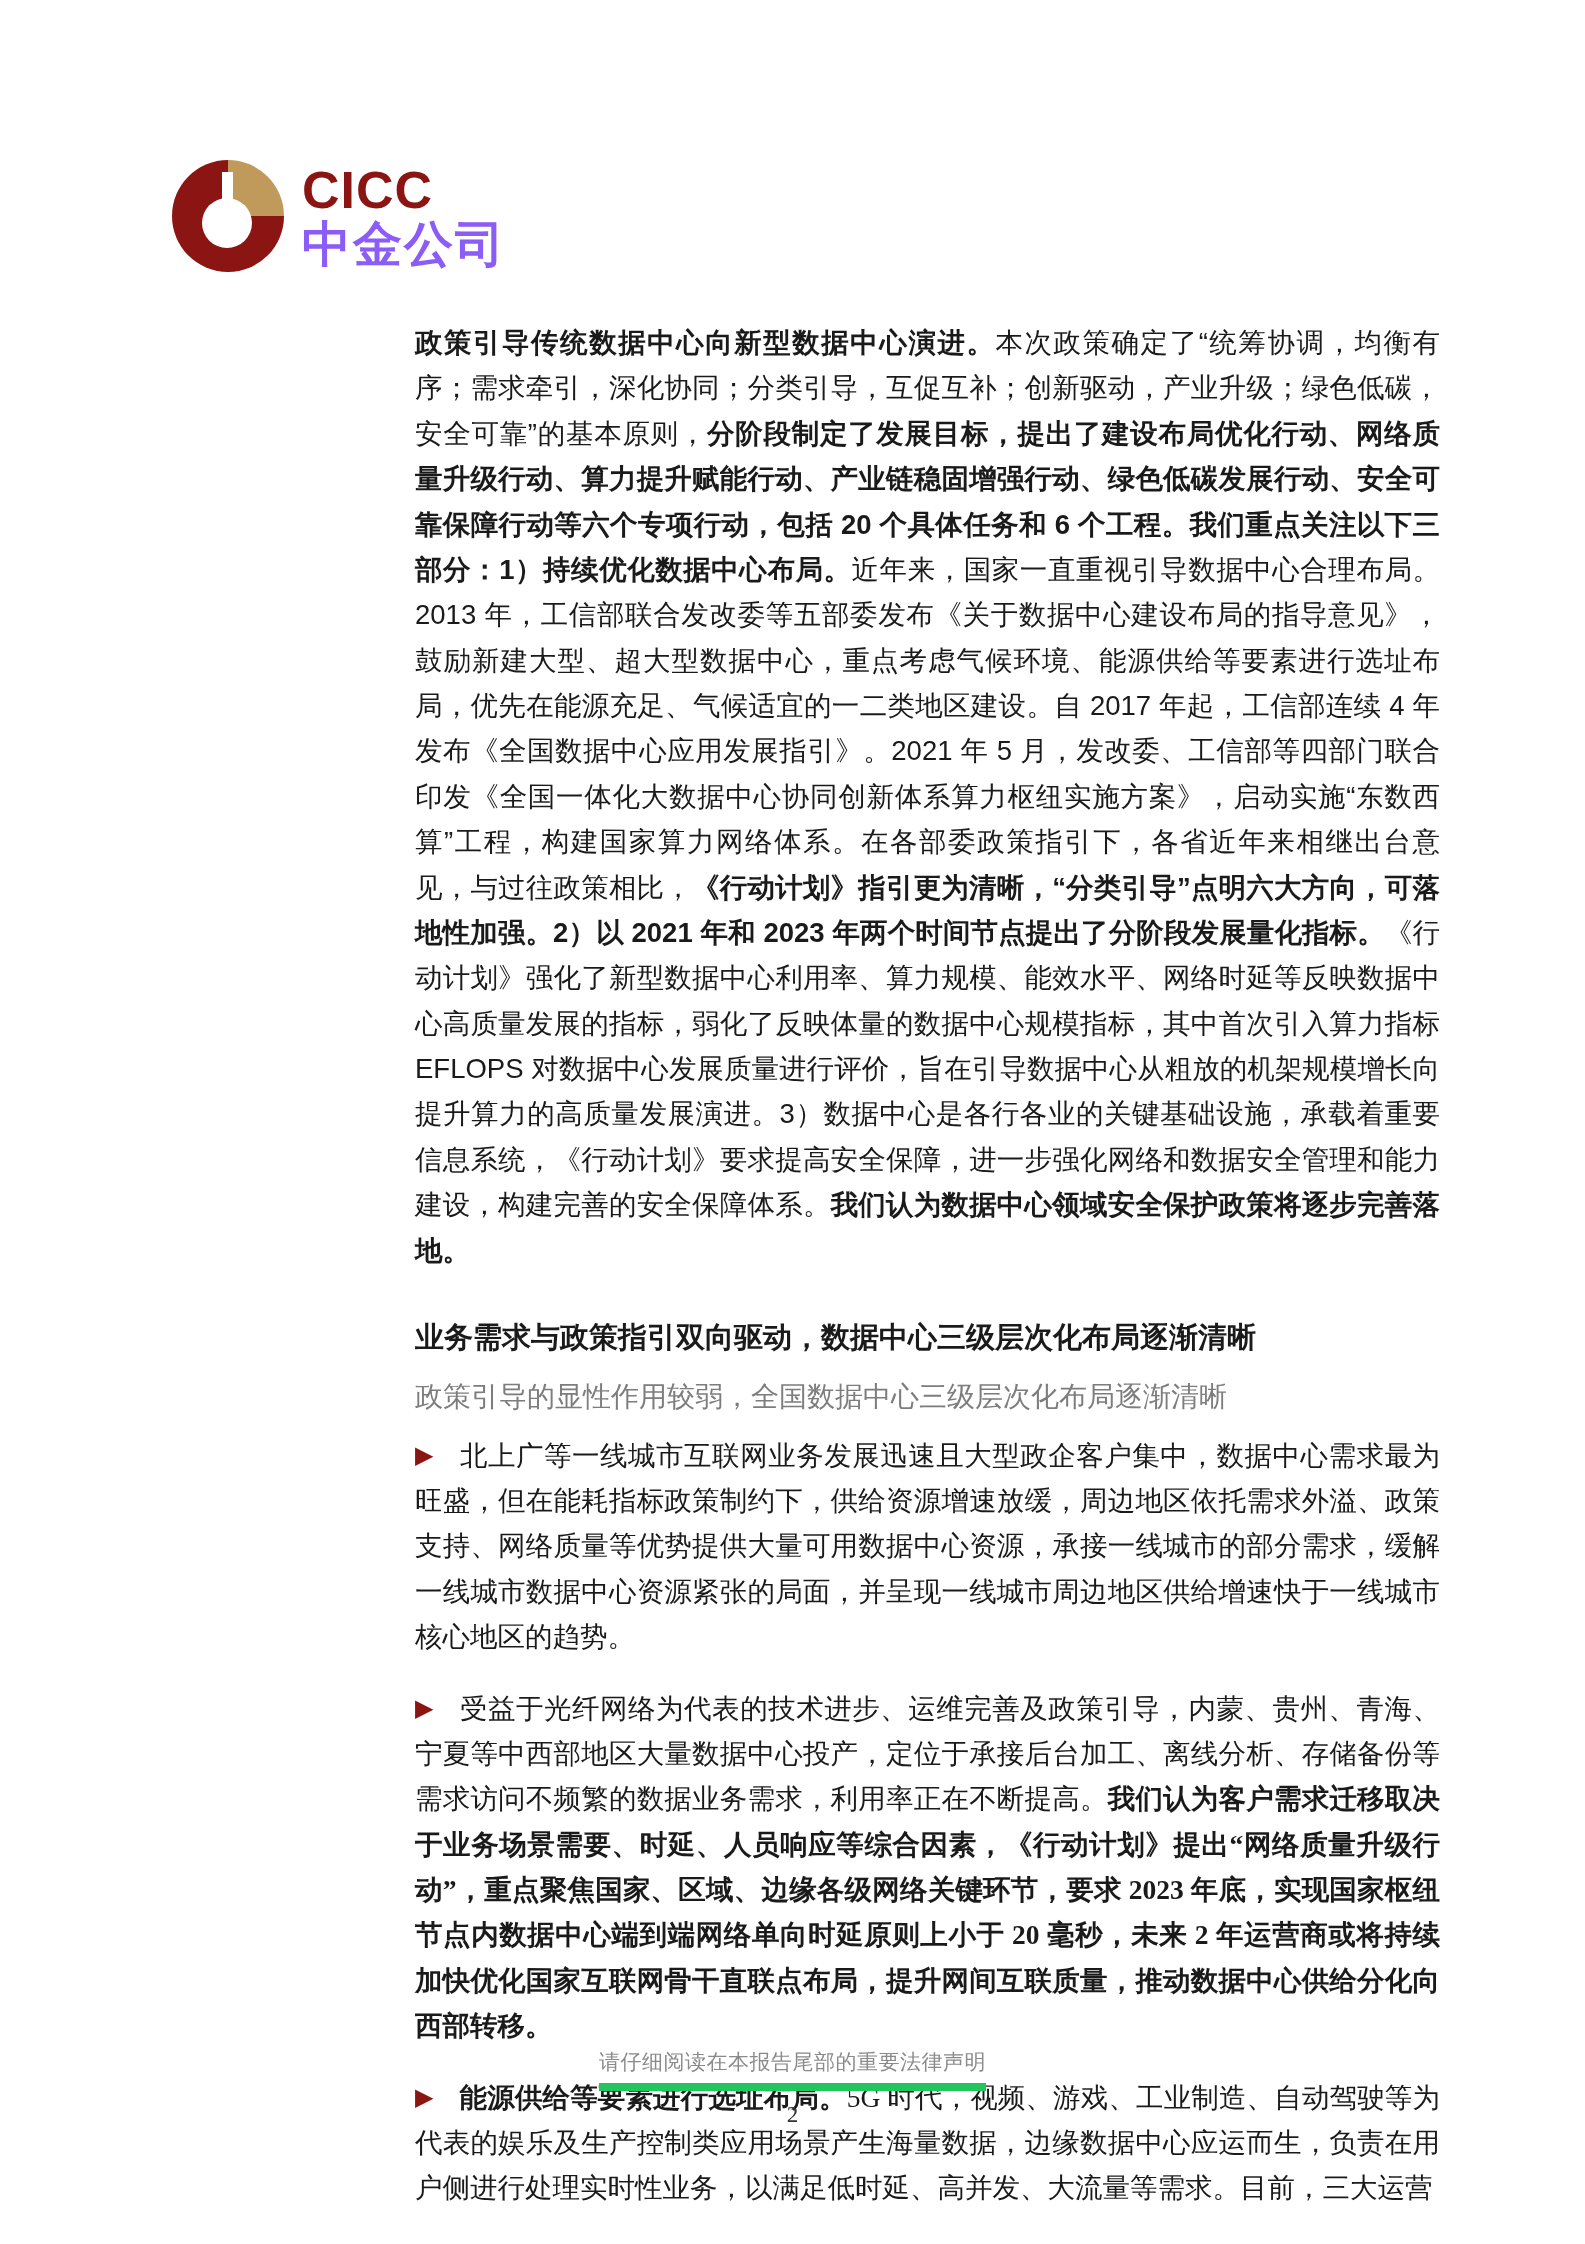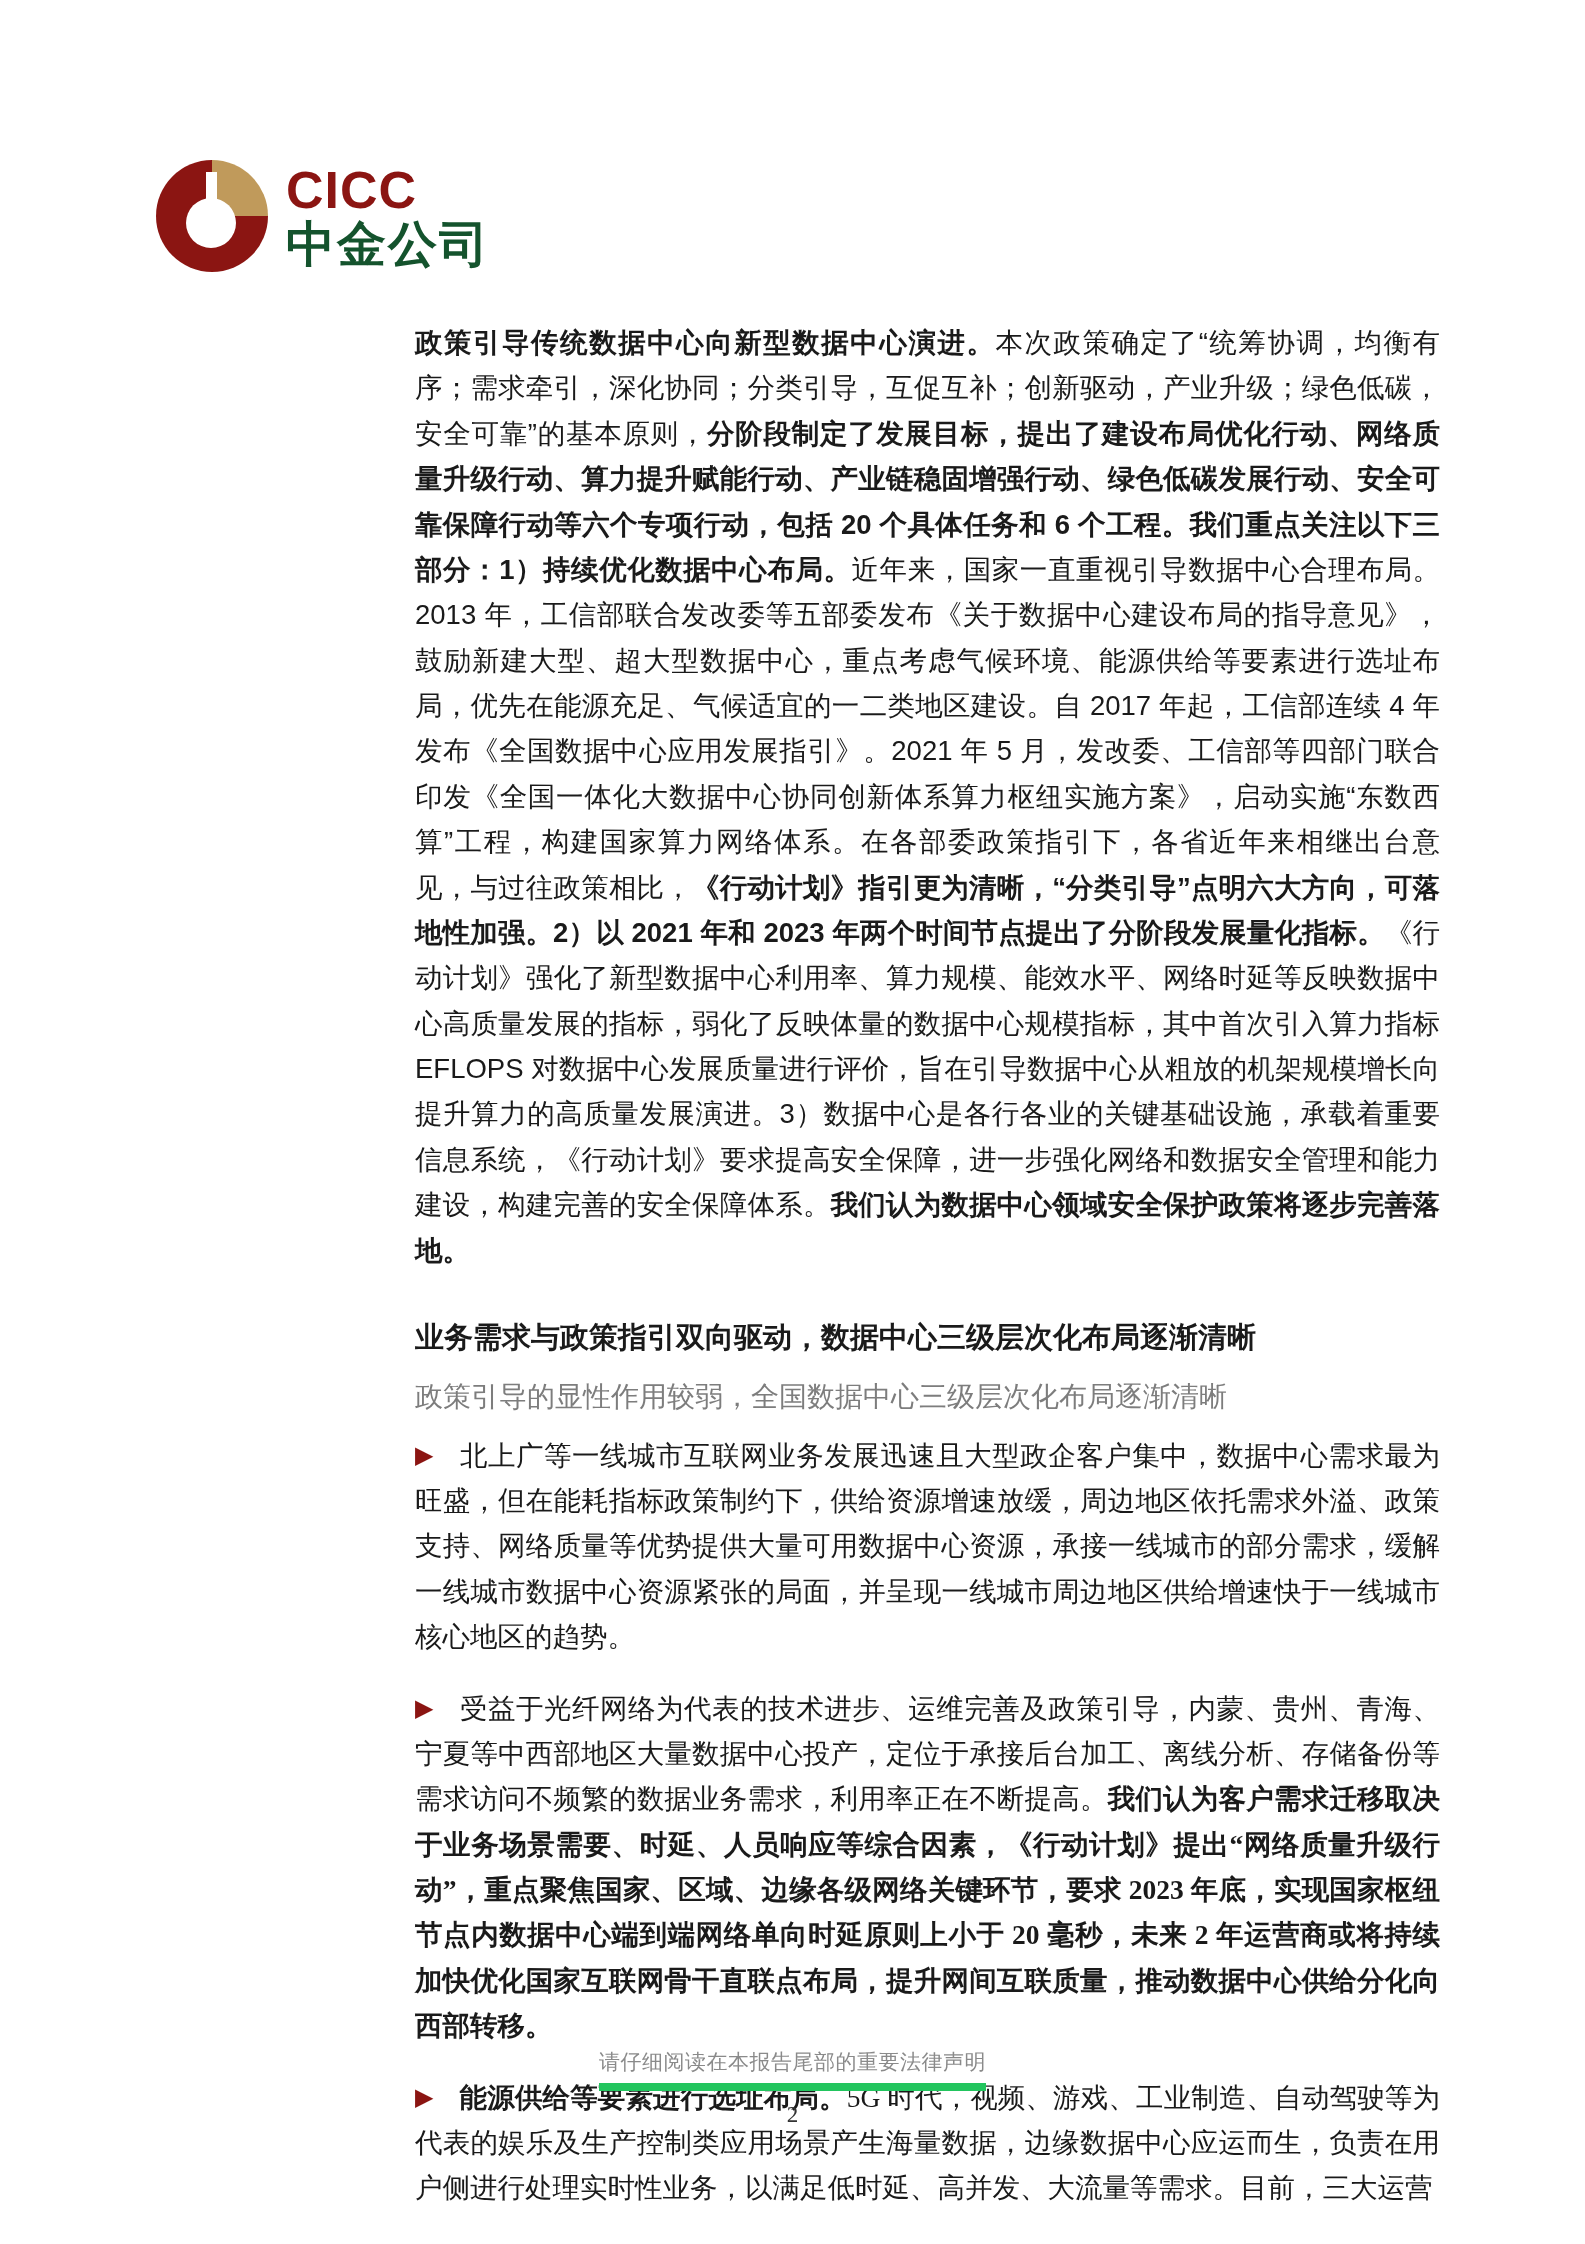--- a/index.html
+++ b/index.html
@@ -18,21 +18,21 @@
   .page {
     width: 1585px;
     height: 2244px;
     position: relative;
     background: #ffffff;
   }
 
   
   .logo-block {
     position: absolute;
-    left: 156px;
+    left: 172px;
     top: 160px;
     display: flex;
     align-items: center;
     gap: 18px;
   }
   .logo-mark {
     position: relative;
     width: 112px;
     height: 112px;
     flex: 0 0 auto;
@@ -75,21 +75,21 @@
     font-weight: bold;
     font-size: 52px;
     letter-spacing: 1px;
     color: #8b1512;
   }
   .logo-cn {
     font-family: "Liberation Sans", sans-serif;
     font-weight: bold;
     font-size: 49px;
     letter-spacing: 2px;
-    color: #14532d;
+    color: #8b5cf6;
     margin-top: 4px;
   }
 
   
   .content {
     position: absolute;
     left: 415px;
     top: 320px;
     width: 1025px;
   }

